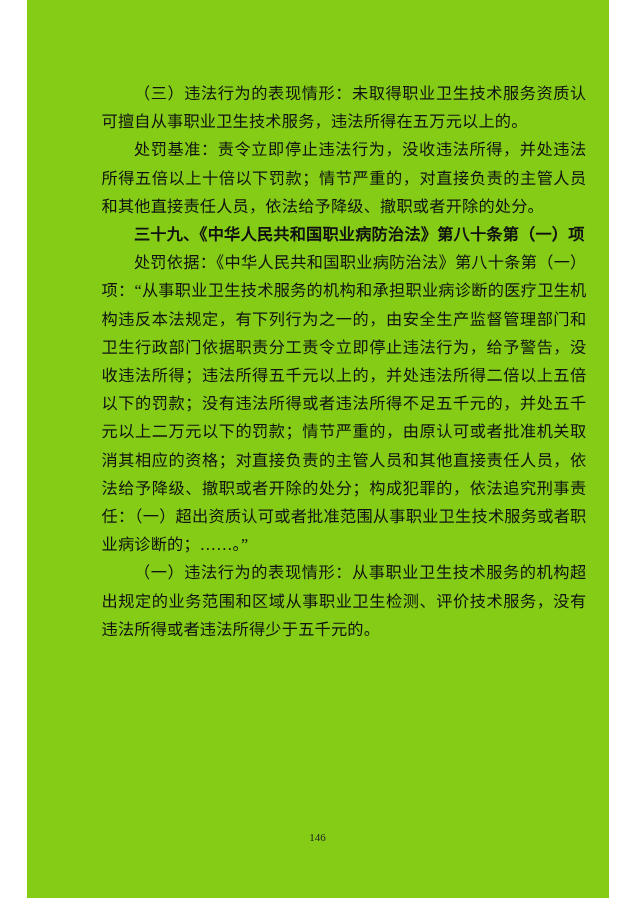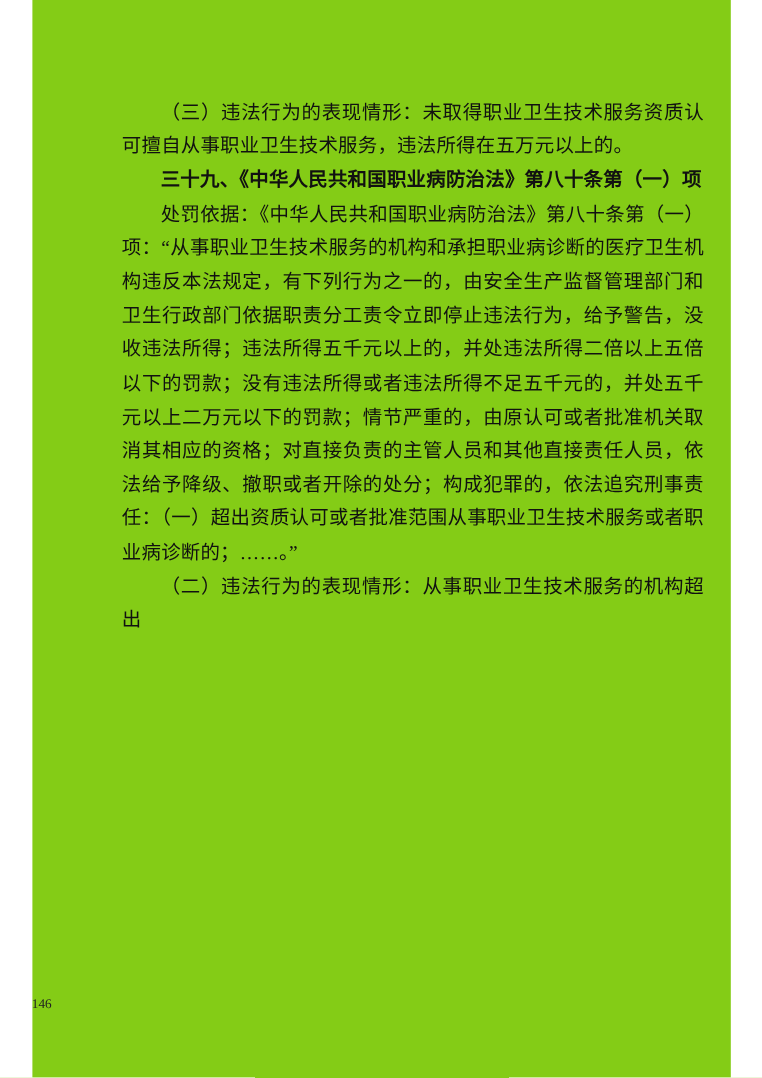--- a/index.html
+++ b/index.html
@@ -34,32 +34,34 @@
     word-break: break-all;
   }
   .doc-body p.bold {
     font-weight: bold;
   }
   .page-footer {
     position: absolute;
     left: 0;
     top: 831px;
     width: 100%;
+    text-align: center;
     font-size: 11px;
     color: #222222;
     font-family: "Liberation Serif", "DejaVu Serif", serif;
   }
 </style>
 </head>
 <body>
 
 <div class="page">
   <div class="doc-body">
 
   <p>（三）违法行为的表现情形：未取得职业卫生技术服务资质认可擅自从事职业卫生技术服务，违法所得在五万元以上的。</p>
+      <p>处罚基准：责令立即停止违法行为，没收违法所得，并处违法所得五倍以上十倍以下罚款；情节严重的，对直接负责的主管人员和其他直接责任人员，依法给予降级、撤职或者开除的处分。</p>
       <p class="bold">三十九、《中华人民共和国职业病防治法》第八十条第（一）项</p>
       <p>处罚依据：《中华人民共和国职业病防治法》第八十条第（一）项：“从事职业卫生技术服务的机构和承担职业病诊断的医疗卫生机构违反本法规定，有下列行为之一的，由安全生产监督管理部门和卫生行政部门依据职责分工责令立即停止违法行为，给予警告，没收违法所得；违法所得五千元以上的，并处违法所得二倍以上五倍以下的罚款；没有违法所得或者违法所得不足五千元的，并处五千元以上二万元以下的罚款；情节严重的，由原认可或者批准机关取消其相应的资格；对直接负责的主管人员和其他直接责任人员，依法给予降级、撤职或者开除的处分；构成犯罪的，依法追究刑事责任：（一）超出资质认可或者批准范围从事职业卫生技术服务或者职业病诊断的；……。”</p>
-      <p>（二）违法行为的表现情形：从事职业卫生技术服务的机构超出</p>
+      <p>（一）违法行为的表现情形：从事职业卫生技术服务的机构超出规定的业务范围和区域从事职业卫生检测、评价技术服务，没有违法所得或者违法所得少于五千元的。</p>
     </div>
   <div class="page-footer">
     <span>146</span>
   </div>
 </div>
 
 </body></html>

